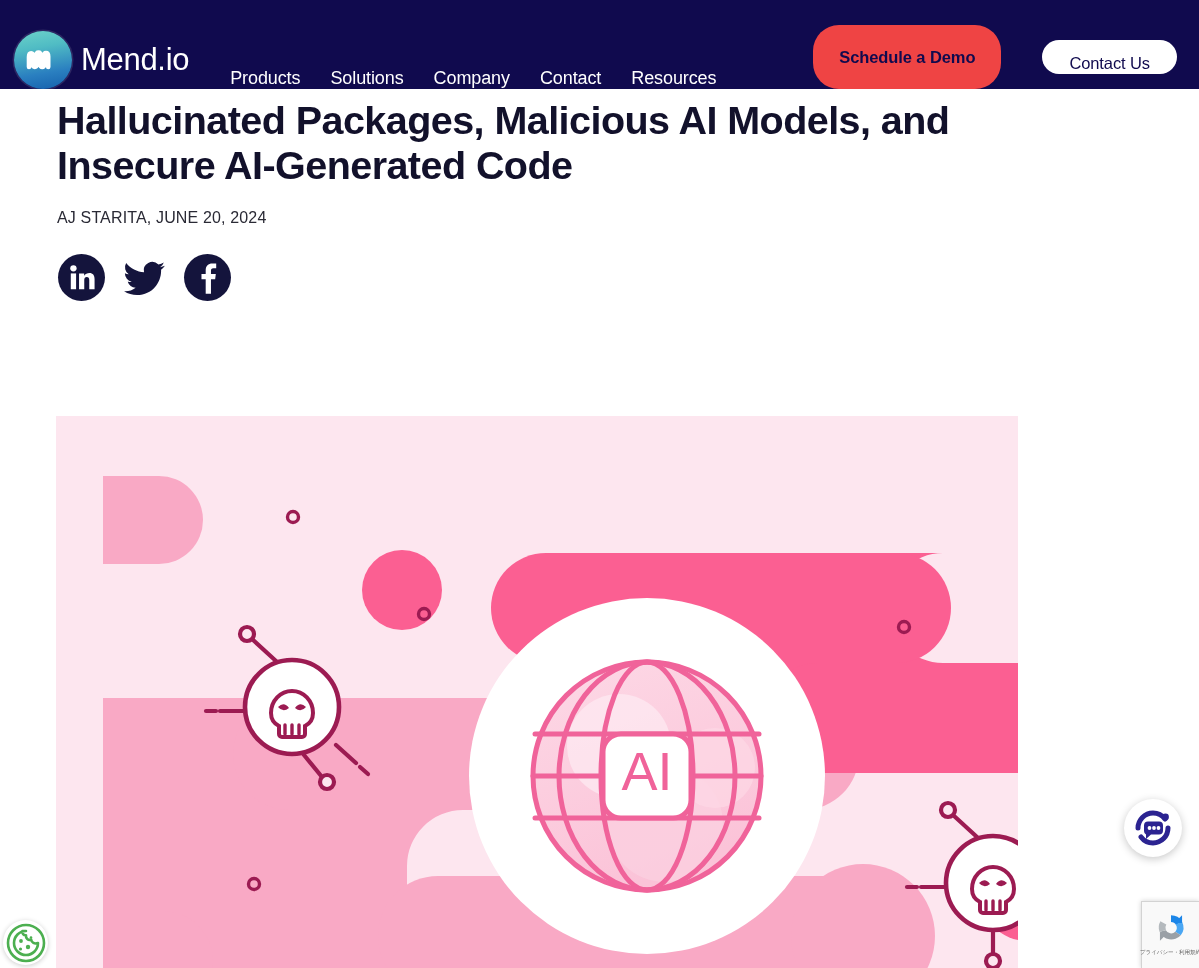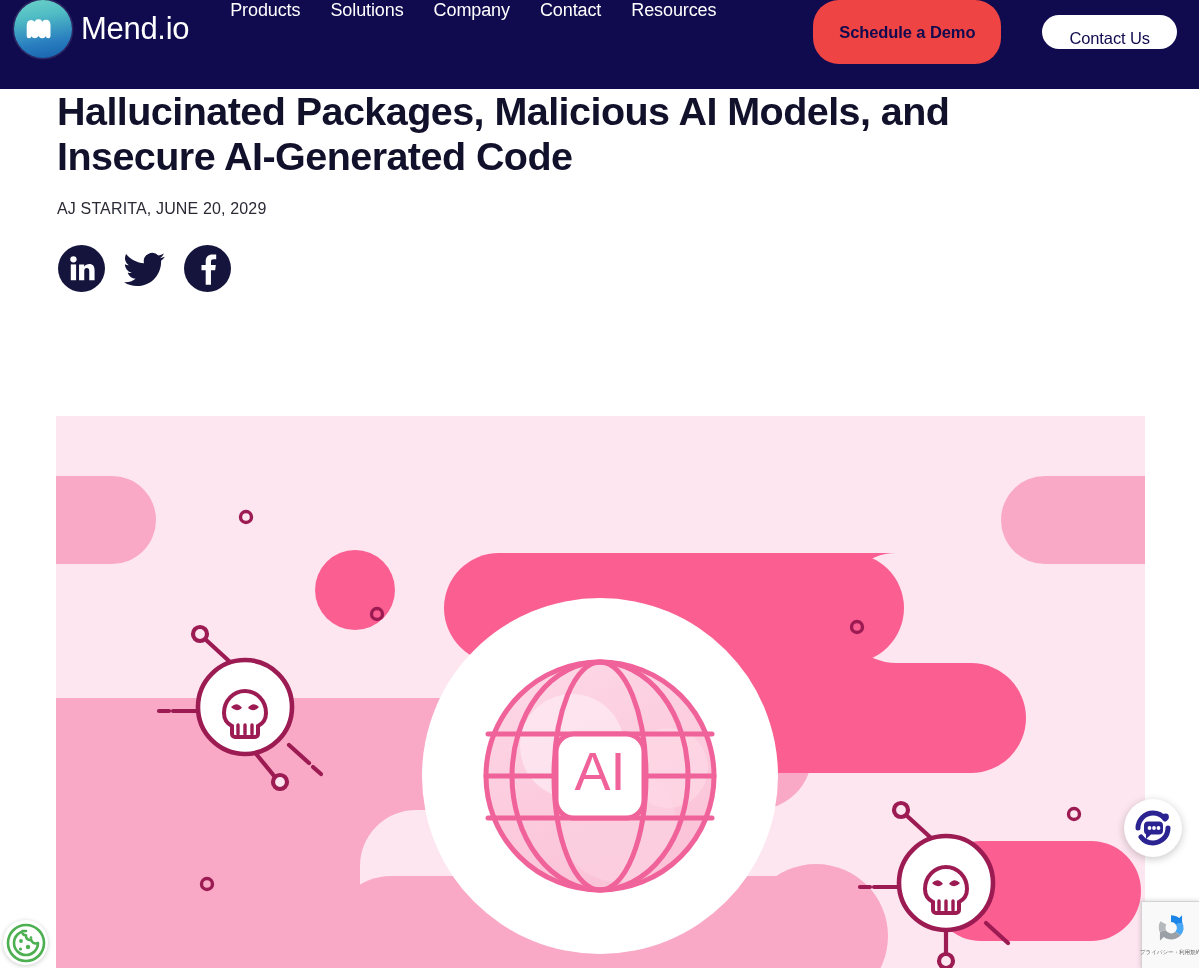--- a/index.html
+++ b/index.html
@@ -13,21 +13,21 @@
   }
 
   
   .navbar {
     position: absolute;
     top: 0; left: 0;
     width: 1199px;
     height: 89px;
     background: #100a4e;
     display: flex;
-    align-items: flex-start;
+    align-items: flex-end;
     z-index: 40;
   }
 
   .brand {
     display: flex;
     align-items: center;
     gap: 9px;
     margin-left: 14px;
     cursor: pointer;
   }
@@ -102,20 +102,21 @@
   }
 
   
   .article {
     position: absolute;
     top: 89px; left: 0;
     width: 1199px;
   }
   .article-inner {
     padding-left: 57px;
+    padding-top: 9px;
   }
   .article-title {
     width: 980px;
     font-size: 39.5px;
     line-height: 45px;
     font-weight: bold;
     color: #12112b;
     letter-spacing: -0.55px;
   }
   .article-byline {
@@ -147,24 +148,25 @@
     width: 49px; height: 49px;
     display: flex; align-items: center; justify-content: center;
     cursor: pointer;
   }
 
   
   .hero {
     position: absolute;
     left: 56px;
     top: 416px;
-    width: 1089px;
+    width: 962px;
     height: 552px;
     overflow: hidden;
     background: #fde6ef;
+    padding-left: 47px;
   }
   .hero svg { display: block; }
 
   
   .chat-widget {
     position: absolute;
     right: 17px;
     bottom: 111px;
     width: 58px; height: 58px;
     border-radius: 50%;
@@ -241,21 +243,21 @@
     <button class="btn-demo">Schedule a Demo</button>
     <button class="btn-contact">Contact Us</button>
   </div>
 </header>
 
 <main class="article">
   <div class="article-inner">
 
     <h1 class="article-title">Hallucinated Packages, Malicious AI Models, and Insecure AI-Generated Code</h1>
 
-    <div class="article-byline">AJ STARITA, JUNE 20, 2029</div>
+    <div class="article-byline">AJ STARITA, JUNE 20, 2024</div>
 
 
     <div class="social-row">
 
       <span class="social-icon">
         <svg width="49" height="49" viewBox="0 0 48 48" aria-hidden="true">
           <circle cx="24" cy="24" r="23" fill="#14143c"></circle>
           <rect x="13.5" y="20" width="5.2" height="15.5" fill="#ffffff"></rect>
           <circle cx="16.1" cy="15" r="3.1" fill="#ffffff"></circle>
           <path d="M21.6 35.5 L21.6 20 L26.6 20 L26.6 22.2 C27.7 20.4 29.6 19.5 31.8 19.5

